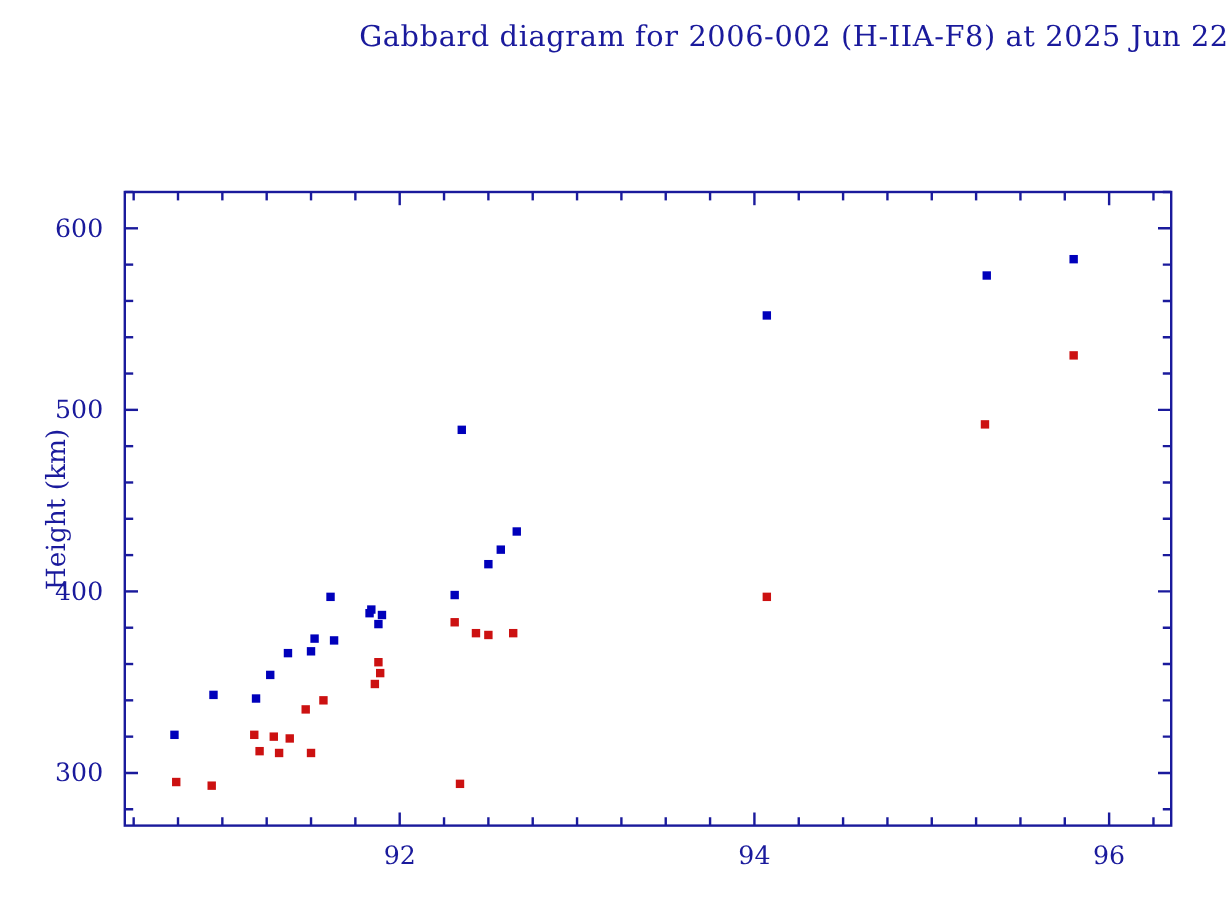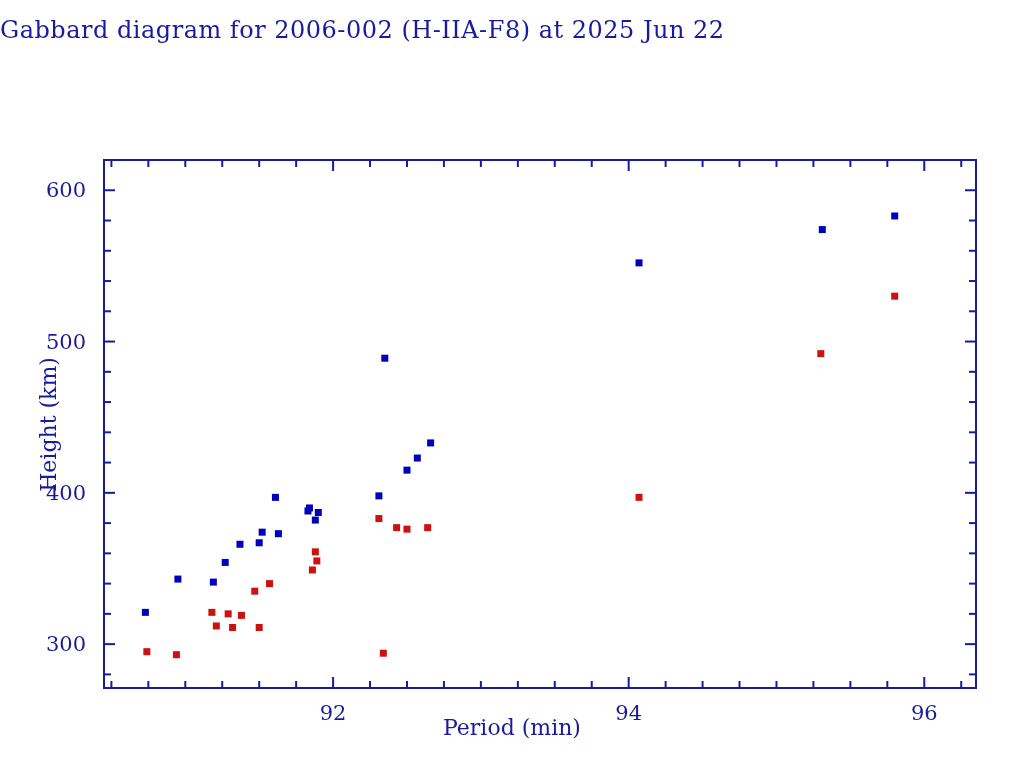--- a/index.html
+++ b/index.html
@@ -18,21 +18,21 @@
     position: absolute;
     left: 0; top: 0;
     width: 1024px;
     height: 768px;
   }
   #chart-title {
     position: absolute;
     left: 0;
     top: 16px;
     width: 1024px;
-    text-align: left;
+    text-align: right;
     color: #1a1a9c;
     font-size: 24px;
     font-family: "DejaVu Serif", serif;
     letter-spacing: 0.5px;
     white-space: pre;
   }
   #plot-svg {
     position: absolute;
     left: 0;
     top: 0;
@@ -205,17 +205,16 @@
         <rect x="393.13728813559425" y="524.1332378223495" width="7" height="7" fill="#cc1111"></rect>
         <rect x="403.48305084745766" y="525.6461318051576" width="7" height="7" fill="#cc1111"></rect>
         <rect x="424.17457627118654" y="524.1332378223495" width="7" height="7" fill="#cc1111"></rect>
         <rect x="379.8355932203395" y="649.7034383954154" width="7" height="7" fill="#cc1111"></rect>
         <rect x="635.5237288135586" y="493.87535816618913" width="7" height="7" fill="#cc1111"></rect>
         <rect x="817.3135593220342" y="350.15042979942695" width="7" height="7" fill="#cc1111"></rect>
         <rect x="891.21186440678" y="292.6604584527221" width="7" height="7" fill="#cc1111"></rect>
       </g>
     </svg>
 
-  <div class="axis-label" id="xlabel">Period (min)</div>
 
   <div class="axis-label" id="ylabel">Height (km)</div>
 
 </div>
 
 </body></html>

